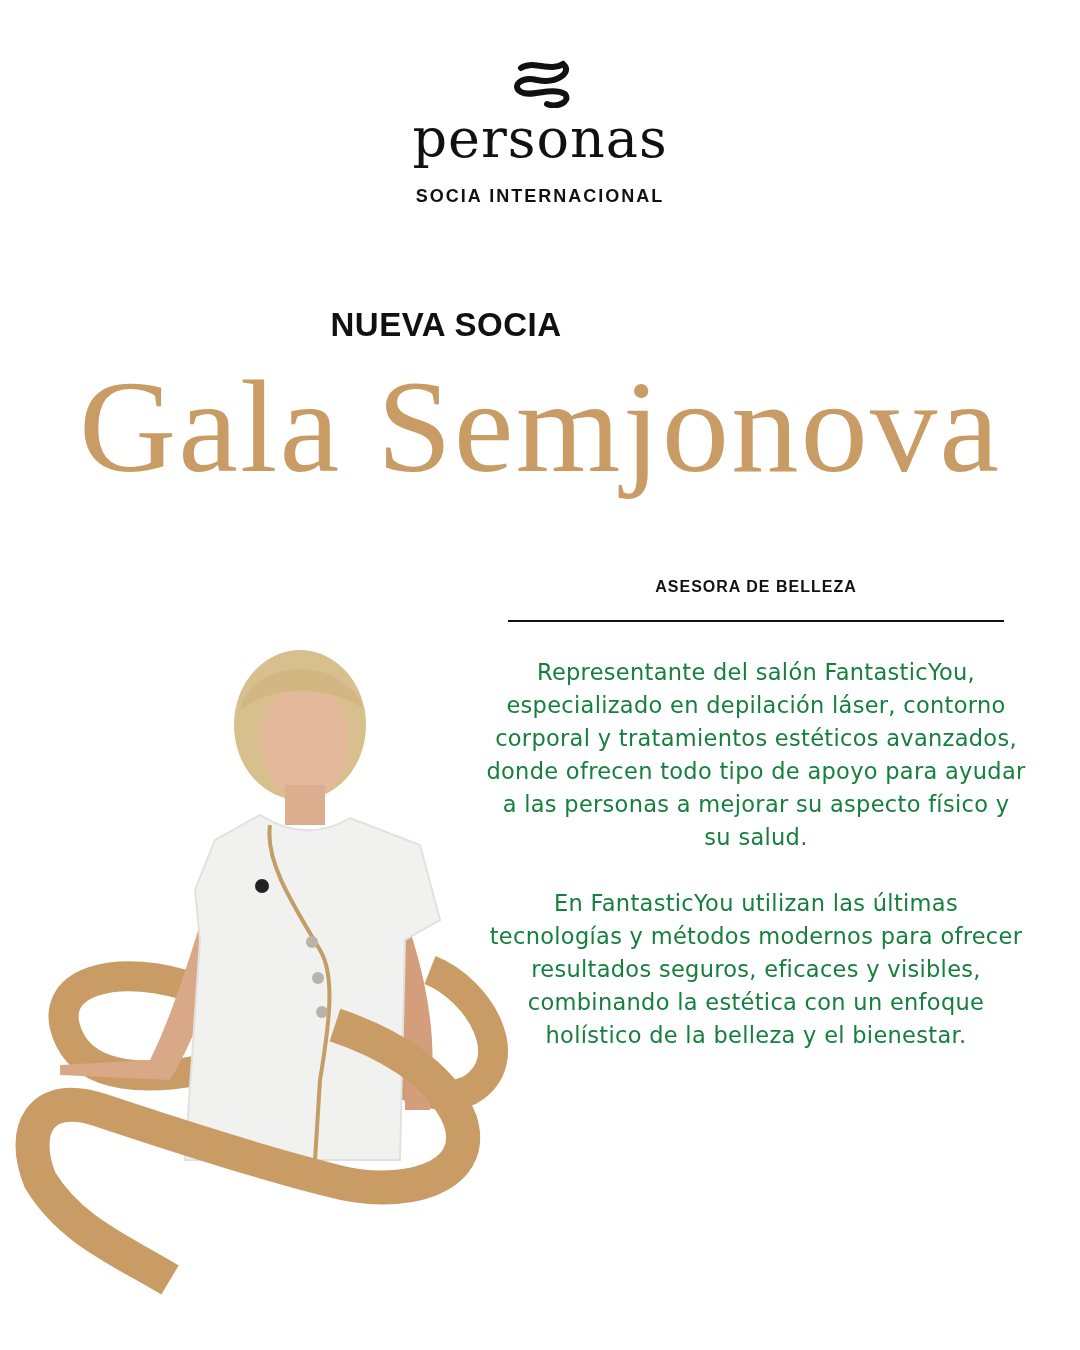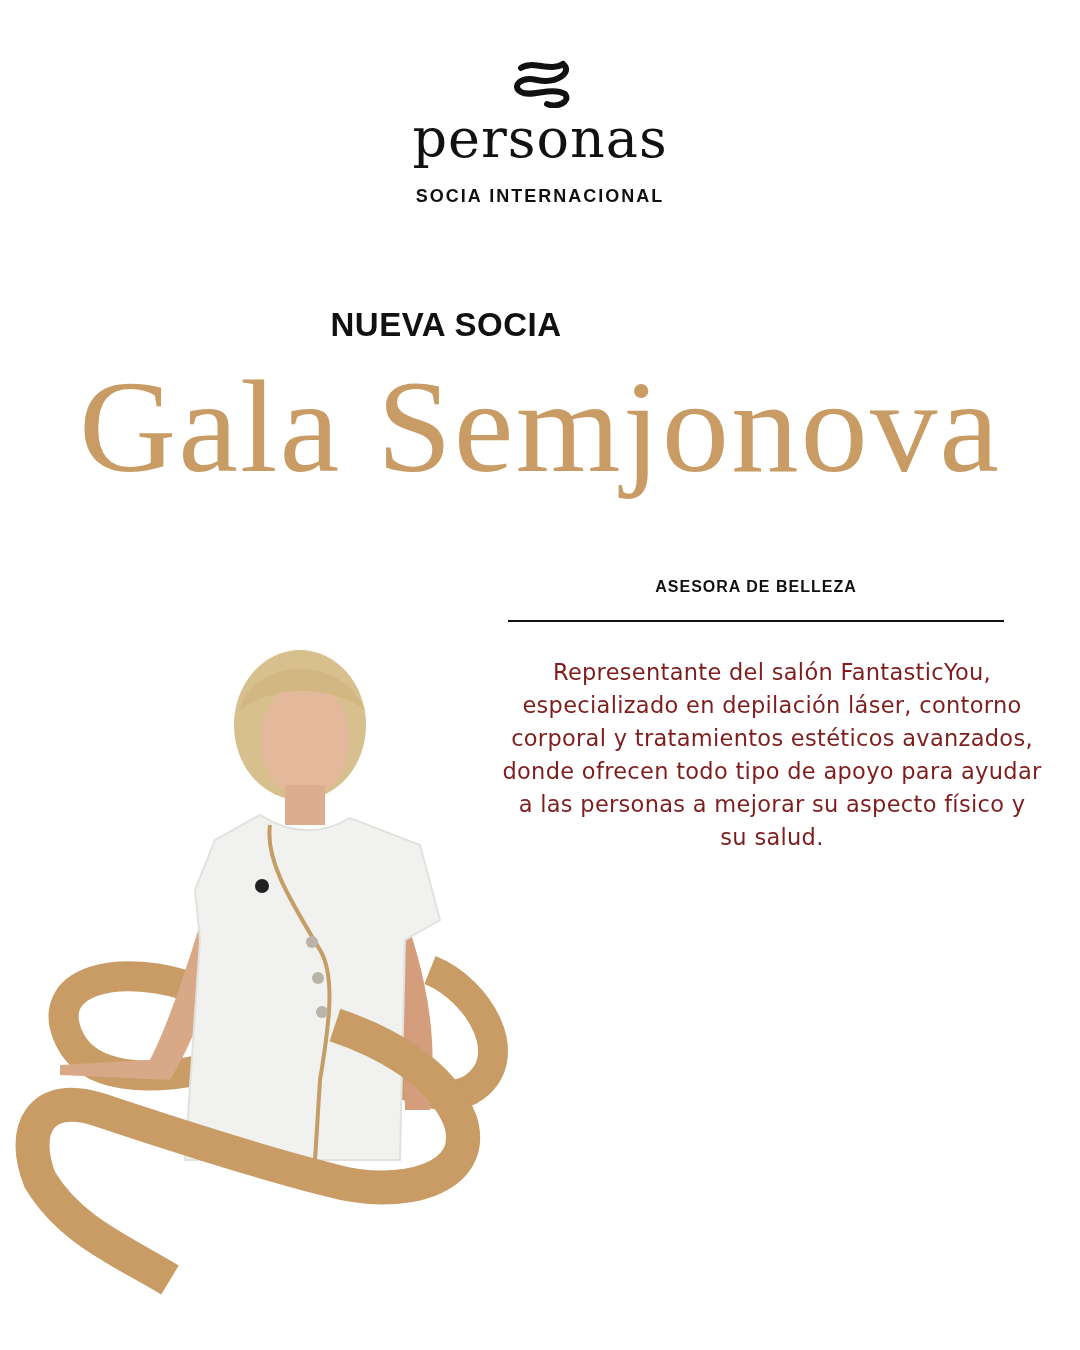--- a/index.html
+++ b/index.html
@@ -24,22 +24,22 @@
       position: absolute; left: 0; width: 1080px; top: 352px; text-align: center;
       font-family: "Liberation Serif", serif; font-size: 132px; line-height: 150px; letter-spacing: 2px;
       transform: scaleX(1.02);
     }
     .role {
       position: absolute; left: 508px; width: 496px; top: 578px; text-align: center;
       font-family: "Liberation Sans", sans-serif; font-weight: bold; font-size: 16px; letter-spacing: 1px; color: #111;
     }
     .rule { position: absolute; left: 508px; top: 620px; width: 496px; height: 2px; background: #111; }
     .body {
-      position: absolute; left: 502px; width: 540px; top: 656px; text-align: center;
-      font-family: "DejaVu Sans", sans-serif; font-size: 22.5px; line-height: 33px; color: #7f1d1d; letter-spacing: 0.3px;
+      position: absolute; left: 486px; width: 540px; top: 656px; text-align: center;
+      font-family: "DejaVu Sans", sans-serif; font-size: 22.5px; line-height: 33px; color: #15803d; letter-spacing: 0.3px;
     }
     .body p { margin: 0 0 33px 0; }
     .photo { position: absolute; left: 0; top: 640px; width: 520px; height: 680px; }
   </style>
 </head>
 <body>
 
 <div>
   <svg class="logo-mark" viewBox="0 0 66 50">
     <path d="M14 10 C24 2, 44 14, 56 6 M56 6 C66 14, 50 26, 30 22 C14 18, 4 28, 14 34 C24 40, 44 28, 58 36 C64 44, 50 50, 40 46" fill="none" stroke="#111" stroke-width="6" stroke-linecap="round"></path>
@@ -74,13 +74,14 @@
   <circle cx="322" cy="372" r="6" fill="#b9b3aa"></circle>
   <circle cx="262" cy="246" r="7" fill="#222"></circle>
 
   <path d="M335 385 C380 400, 440 430, 460 480 C480 540, 400 560, 330 540 C250 520, 160 490, 100 470 C40 450, 20 490, 40 540 C70 590, 120 610, 170 640" fill="none" stroke="#C89C64" stroke-width="34" stroke-linecap="butt"></path>
 </svg>
 
 <div class="role">ASESORA DE BELLEZA</div>
 <div class="rule"></div>
 <div class="body">
   <p>Representante del salón FantasticYou, especializado en depilación láser, contorno corporal y tratamientos estéticos avanzados, donde ofrecen todo tipo de apoyo para ayudar a las personas a mejorar su aspecto físico y su salud.</p>
+  <p>En FantasticYou utilizan las últimas tecnologías y métodos modernos para ofrecer resultados seguros, eficaces y visibles, combinando la estética con un enfoque holístico de la belleza y el bienestar.</p>
 </div>
 
 </body></html>

